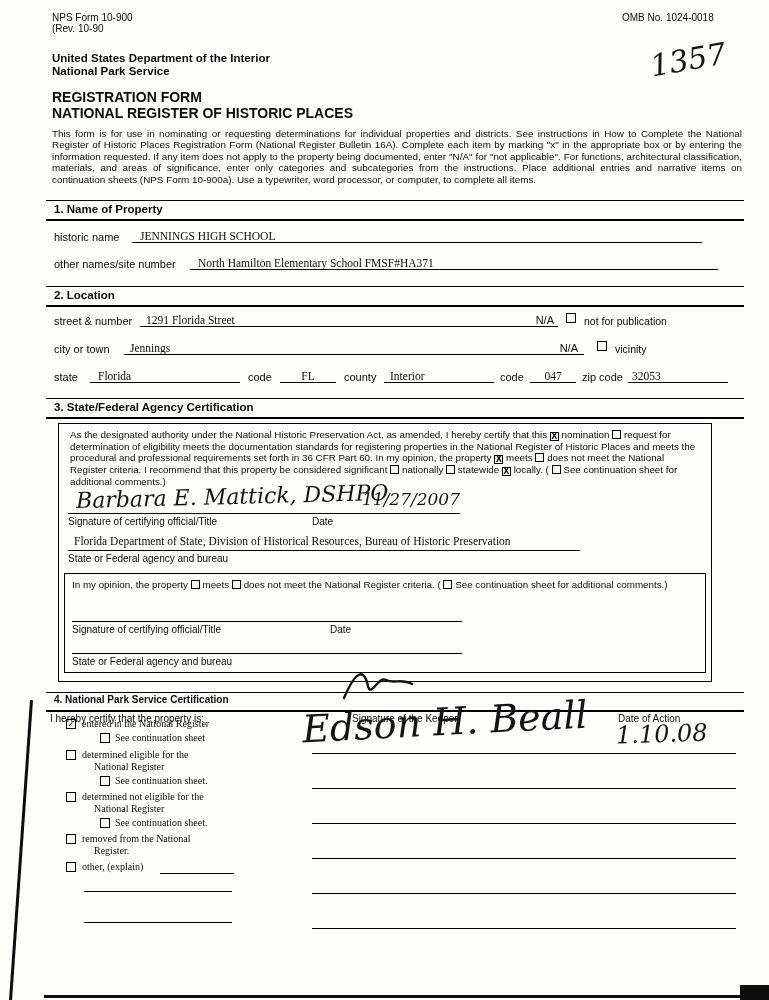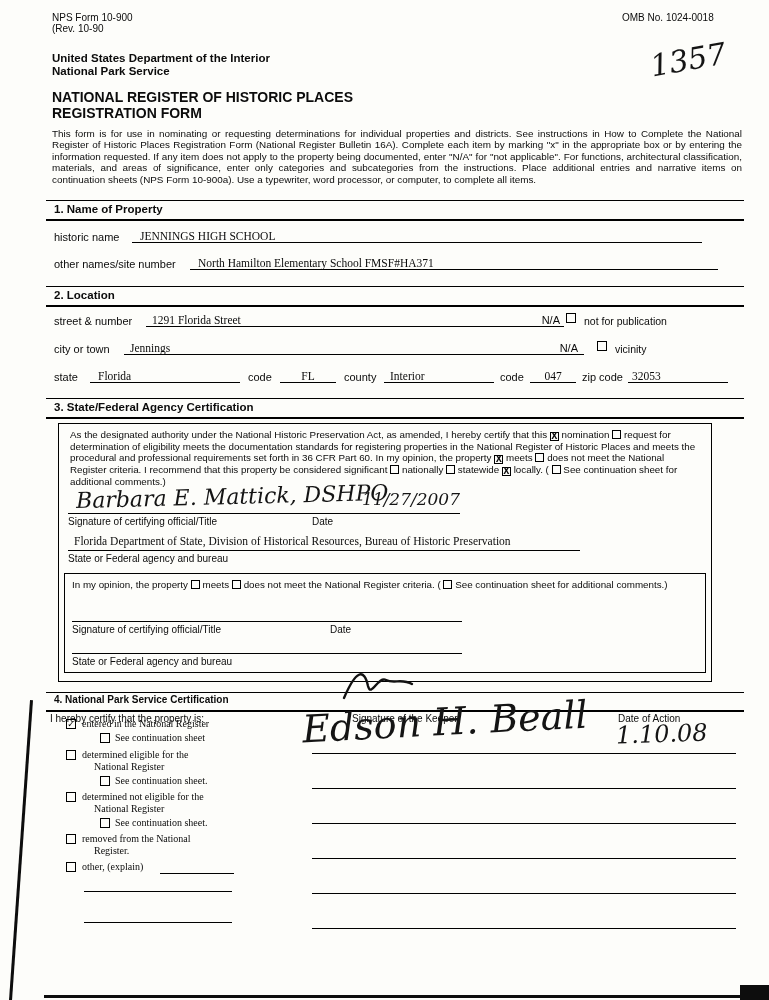--- a/index.html
+++ b/index.html
@@ -42,22 +42,22 @@
   <div class="abs" style="left:622px; top:12px; font-size:10px;">OMB No. 1024-0018</div>
 
   <div class="abs b" style="left:52px; top:52px; font-size:11.5px; line-height:13px;">
     <div>United States Department of the Interior</div>
     <div>National Park Service</div>
   </div>
 
   <div class="abs hand" style="left:650px; top:42px; font-size:30px; transform:rotate(-10deg);">1357</div>
 
   <div class="abs b" style="left:52px; top:90px; font-size:14px; line-height:15.5px;">
+    <div>REGISTRATION FORM</div>
     <div>NATIONAL REGISTER OF HISTORIC PLACES</div>
-    <div>REGISTRATION FORM</div>
   </div>
 
   <div class="abs just" style="left:52px; top:128px; width:690px; font-size:9.9px; line-height:11.4px;">This form is for use in nominating or requesting determinations for individual properties and districts.  See instructions in How to Complete the National Register of Historic Places Registration Form (National Register Bulletin 16A).  Complete each item by marking "x" in the appropriate box or by entering the information requested.  If any item does not apply to the property being documented, enter "N/A" for "not applicable".  For functions, architectural classification, materials, and areas of significance, enter only categories and subcategories from the instructions.  Place additional entries and narrative items on continuation sheets (NPS Form 10-900a).  Use a typewriter, word processor, or computer, to complete all items.</div>
 
   <div class="rule thin" style="left:46px; top:200px; width:698px;"></div>
   <div class="abs b" style="left:54px; top:203px; font-size:11.5px;">1. Name of Property</div>
   <div class="rule" style="left:46px; top:219px; width:698px;"></div>
 
   <div class="abs lbl" style="left:54px; top:231px;">historic name</div>
   <div class="ulbox" style="left:132px; top:227px; width:570px;">
@@ -67,21 +67,21 @@
   <div class="abs lbl" style="left:54px; top:258px;">other names/site number</div>
   <div class="ulbox" style="left:190px; top:254px; width:528px;">
     <span class="val" style="padding-left:8px;">North Hamilton Elementary School  FMSF#HA371</span>
   </div>
 
   <div class="rule thin" style="left:46px; top:286px; width:698px;"></div>
   <div class="abs b" style="left:54px; top:289px; font-size:11.5px;">2. Location</div>
   <div class="rule" style="left:46px; top:305px; width:698px;"></div>
 
   <div class="abs lbl" style="left:54px; top:315px;text-align:center;">street &amp; number</div>
-  <div class="ulbox" style="left:146px; top:311px; width:418px;">
+  <div class="ulbox" style="left:140px; top:311px; width:418px;">
     <span class="val" style="padding-left:6px;">1291 Florida Street</span>
     <span class="lbl" style="padding-right:4px;">N/A</span>
   </div>
   <span class="cb4" style="left:566px; top:313px;"></span>
   <div class="abs" style="left:584px; top:315px; font-size:10.5px;">not for publication</div>
 
   <div class="abs lbl" style="left:54px; top:343px;">city or town</div>
   <div class="ulbox" style="left:124px; top:339px; width:460px;">
     <span class="val" style="padding-left:6px;">Jennings</span>
     <span class="lbl" style="padding-right:6px;">N/A</span>

